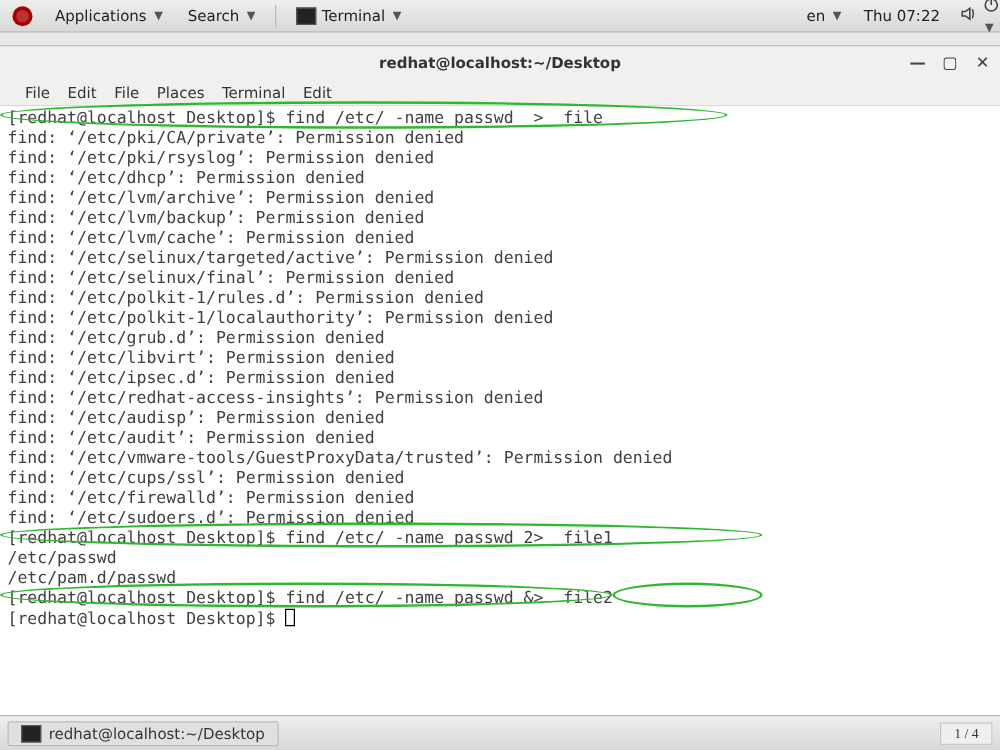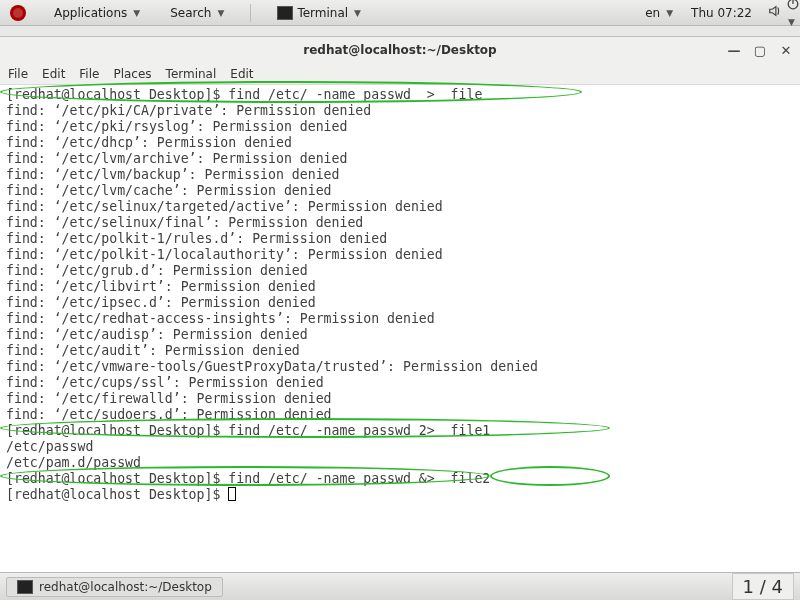--- a/index.html
+++ b/index.html
@@ -14,21 +14,21 @@
   .top-panel {
     height: 26px;
     background: linear-gradient(#eeeeec, #d8d8d6);
     border-bottom: 1px solid #b8b8b6;
     display: flex;
     align-items: center;
     font-size: 12px;
     color: #222;
     padding: 0 4px;
   }
-  .panel-left { display: flex; align-items: center; gap: 14px; }
+  .panel-left { display: flex; align-items: center; gap: 4px; }
   .panel-item {
     padding: 2px 8px;
     display: flex; align-items: center; gap: 4px;
     cursor: pointer;
   }
   .panel-item.icon-only { padding: 2px 6px; }
   .rh-icon {
     width: 16px; height: 16px; border-radius: 50%;
     background: #a00; display: inline-block;
     position: relative;
@@ -55,21 +55,21 @@
     display:flex; align-items:center; justify-content:center;
     font-size: 12px; font-weight: bold; color:#333;
     position: relative;
   }
   .win-controls { position:absolute; right:6px; display:flex; gap:10px; }
   .win-btn { width:16px; height:16px; display:flex; align-items:center; justify-content:center; font-size:13px; color:#444; cursor:pointer; }
   .menubar {
     height: 22px;
     display:flex; align-items:center;
     font-size: 12px; color:#333;
-    padding: 0 8px; gap: 14px;
+    padding: 0 20px; gap: 14px;
     border-bottom: 1px solid #dadad8;
   }
   .menubar span { cursor:pointer; }
 
   
   .term-body {
     background: #ffffff;
     color: #404040;
     font-family: "DejaVu Sans Mono", monospace;
     font-size: 13.2px;
@@ -100,21 +100,22 @@
     padding: 0 6px;
   }
   .task-btn {
     display:flex; align-items:center; gap:6px;
     padding:2px 10px; border:1px solid #bcbcba;
     background:#e0e0de; border-radius:2px; cursor:pointer;
   }
   .ws-indicator {
     margin-left:auto; padding:2px 10px;
     border:1px solid #c8c8c6; background:#efefed;
-    font-size:18px;
+    font-size:11px;
+    font-family:Liberation Serif, serif;
   }
 </style>
 </head>
 <body>
 
 <div class="top-panel">
   <div class="panel-left">
     <div class="panel-item icon-only">
         <span class="rh-icon"></span>
       </div>

